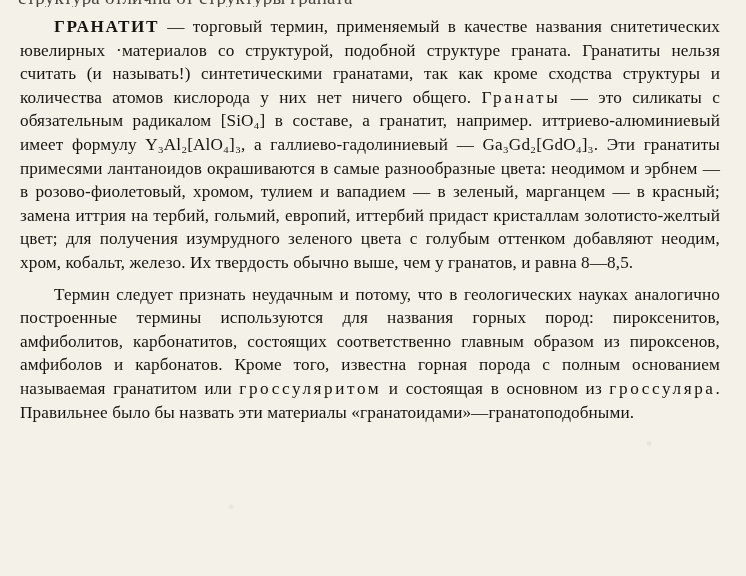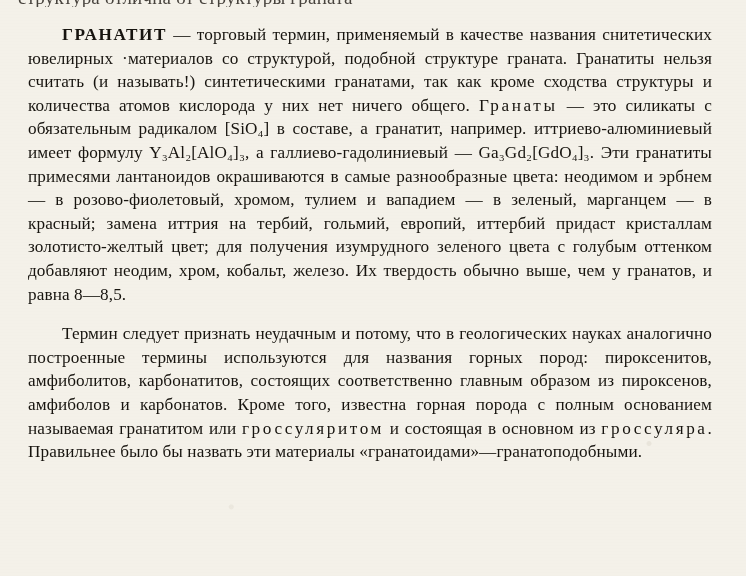--- a/index.html
+++ b/index.html
@@ -50,21 +50,21 @@
     left: 12px;
     width: 716px;
     font-size: 17.2px;
     line-height: 23.6px;
     text-align: justify;
     text-justify: inter-word;
     letter-spacing: 0.1px;
     color: #17140f;
   }
   p {
-    margin: 16px;
+    margin: 8px;
     text-indent: 34px;
     text-align: justify;
   }
   p.last {
     text-align: justify;
   }
   .headword {
     font-weight: bold;
     letter-spacing: 1.6px;
   }

